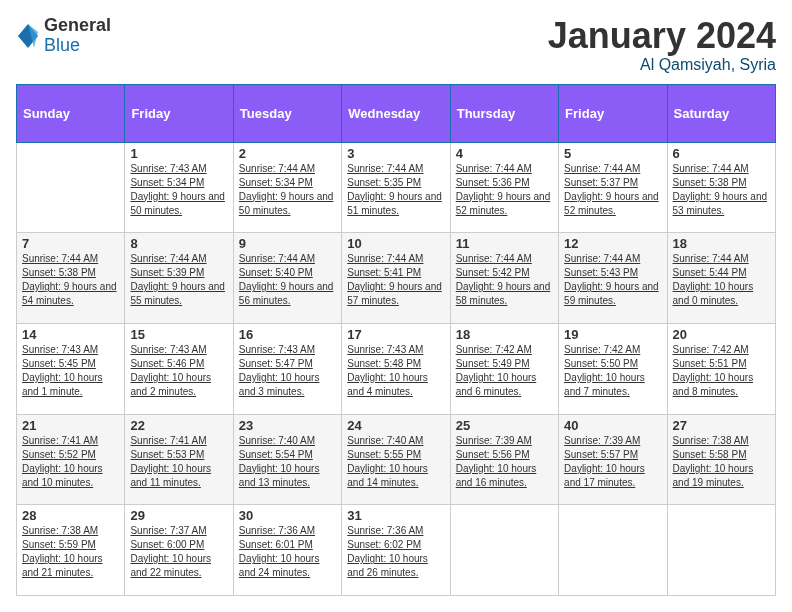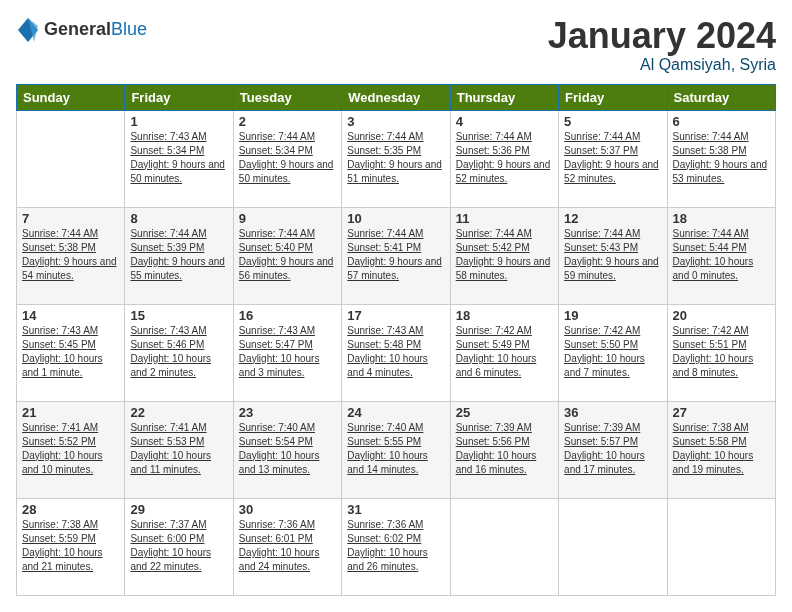--- a/index.html
+++ b/index.html
@@ -23,20 +23,21 @@
       align-items: flex-start;
       margin-bottom: 10px;
     }
     .logo {
       display: flex;
       align-items: center;
       gap: 4px;
     }
     .logo-text {
       display: flex;
+      flex-direction: column;
       line-height: 1.1;
     }
     .logo-general {
       font-size: 18px;
       font-weight: bold;
       color: #333;
     }
     .logo-blue {
       font-size: 18px;
       font-weight: normal;
@@ -58,25 +59,25 @@
     .title-location {
       font-size: 16px;
       color: #0c4a6e;
     }
     .calendar-table {
       width: 100%;
       border-collapse: collapse;
       flex: 1;
     }
     .calendar-table th {
-      background-color: #4d7c0f;
+      background-color: #8b5cf6;
       color: white;
       font-size: 13px;
       font-weight: bold;
-      padding: 5px 6px;
+      padding: 21px 6px;
       text-align: left;
       border: 1px solid #1a6faf;
     }
     .calendar-table td {
       border: 1px solid #ccc;
       vertical-align: top;
       padding: 3px 5px;
       font-size: 10.5px;
       color: #333;
       width: calc(100% / 7);
@@ -238,21 +239,21 @@
           </td>
           <td>
             <span class="day-number">24</span>
 <div class="day-info">Sunrise: 7:40 AM<br>Sunset: 5:55 PM<br>Daylight: 10 hours and 14 minutes.</div>
           </td>
           <td>
             <span class="day-number">25</span>
 <div class="day-info">Sunrise: 7:39 AM<br>Sunset: 5:56 PM<br>Daylight: 10 hours and 16 minutes.</div>
           </td>
           <td>
-            <span class="day-number">36</span>
+            <span class="day-number">40</span>
 <div class="day-info">Sunrise: 7:39 AM<br>Sunset: 5:57 PM<br>Daylight: 10 hours and 17 minutes.</div>
           </td>
           <td>
             <span class="day-number">27</span>
 <div class="day-info">Sunrise: 7:38 AM<br>Sunset: 5:58 PM<br>Daylight: 10 hours and 19 minutes.</div>
           </td>
         </tr>
         <tr>
           <td>
             <span class="day-number">28</span>

